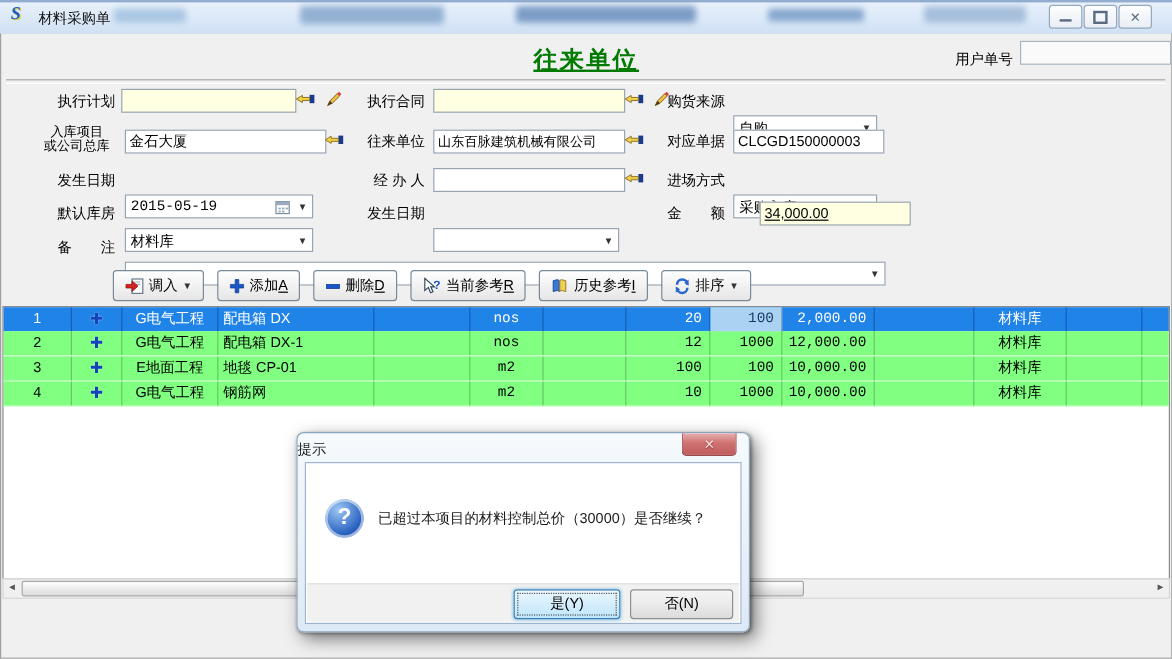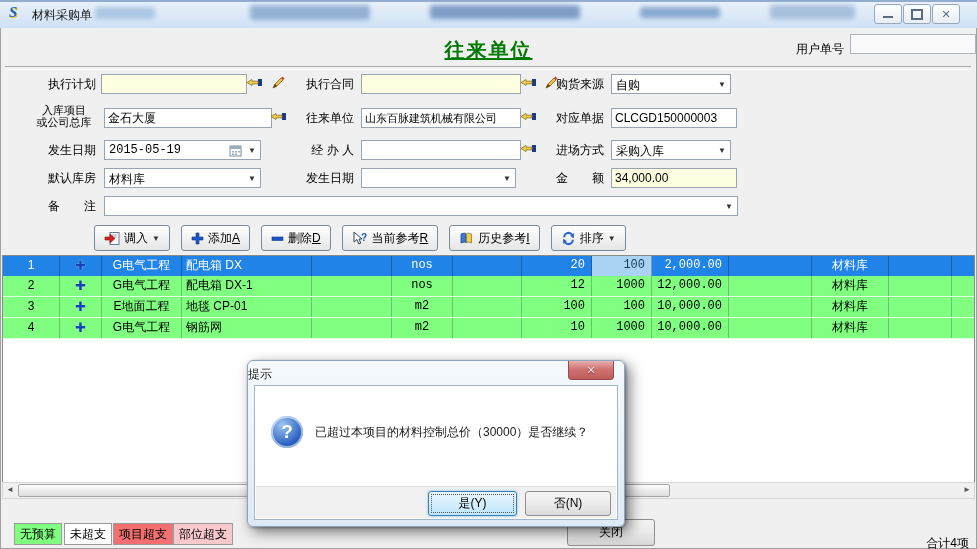--- a/index.html
+++ b/index.html
@@ -27,21 +27,21 @@
   #form-title span{color:#007a00;font-size:20px;font-weight:bold;text-decoration:underline;letter-spacing:2px;}
   #userno-label{position:absolute;left:795px;top:13px;}
   #userno-input{position:absolute;left:849px;top:6px;width:118px;height:18px;border:1px solid #aab4bf;background:#fafafa;}
   .groove{position:absolute;left:4px;width:966px;height:2px;border-top:1px solid #aaa;border-bottom:1px solid #fff;}
 
   
   .lbl{position:absolute;height:20px;line-height:20px;text-align:right;white-space:nowrap;}
   .fld{position:absolute;height:18px;border:1px solid #98a4b2;background:#fff;font-size:12px;padding:0 3px;
        font-family:"Liberation Sans","DejaVu Sans",sans-serif;}
   .fld.yellow{background:#ffffe1;}
-  .combo{position:absolute;height:20px;border:1px solid #98a4b2;background:#fff;box-sizing:border-box;}
+  .combo{position:absolute;height:20px;border:1px solid #98a4b2;background:#fff;box-sizing:border-box;margin-top:22px;}
   .combo .ctext{position:absolute;left:4px;top:2px;}
   .combo .caret{position:absolute;right:4px;top:5px;font-size:8px;color:#333;}
   .mini-ic{position:absolute;width:18px;height:16px;}
   .caret{font-size:8px;color:#333;}
 
   
   #toolbar{position:absolute;left:93px;top:197px;display:flex;gap:11px;}
   .tbtn{height:24px;border:1px solid #7a8a99;border-radius:3px;background:linear-gradient(#fefefe,#e6e6e6);
         display:inline-flex;align-items:center;gap:4px;padding:0 9px;box-shadow:inset 0 1px 0 #fff;}
   .tbtn .tlabel{white-space:nowrap;}
@@ -202,21 +202,21 @@
     <div class="combo" style="left:103px;top:140px;width:157px;">
       <span class="ctext">材料库</span>
       <span class="caret">▼</span>
     </div>
     <label class="lbl" style="left:295px;top:140px;width:58px;">发生日期</label>
     <div class="combo" style="left:360px;top:140px;width:155px;">
       <span class="ctext"></span>
       <span class="caret">▼</span>
     </div>
     <label class="lbl" style="left:551px;top:140px;width:52px;">金　　额</label>
-    <input class="fld yellow mono" style="left: 610px; top: 140px; width: 118px;" value="34,000.00">
+    <input class="fld yellow mono" style="left: 632px; top: 140px; width: 118px; text-decoration: underline;" value="34,000.00">
 
     <label class="lbl" style="left:35px;top:168px;width:60px;">备　　注</label>
     <div class="combo" style="left:103px;top:168px;width:634px;">
       <span class="ctext"></span>
       <span class="caret">▼</span>
     </div>
 
     <div id="toolbar">
         <div class="tbtn">
           <span class="ic">
@@ -346,30 +346,20 @@
           </div>
         </div>
     </div>
 
     <div id="hscroll">
       <span class="sarrow" style="left:3px;">◄</span>
       <div id="hthumb"></div>
       <span class="sarrow" style="right:3px;">►</span>
     </div>
 
-    <div id="footer">
-      <div id="legend">
-          <div class="legend-box" style="left: 13px; background: rgb(128, 255, 128);">无预算</div>
-          <div class="legend-box" style="left: 63px; background: rgb(255, 255, 255);">未超支</div>
-          <div class="legend-box" style="left: 112px; background: rgb(244, 112, 112);">项目超支</div>
-          <div class="legend-box" style="left: 172px; background: rgb(248, 200, 204);">部位超支</div>
-        </div>
-      <div id="close-btn">关闭</div>
-      <span id="total-label">合计4项</span>
-    </div>
   </div>
 
   <div id="dialog">
     <span id="dialog-title">提示</span>
     <div id="dialog-close">
         <span>✕</span>
       </div>
     <div id="dialog-inner">
       <div id="q-icon">?</div>
       <div id="dlg-msg">已超过本项目的材料控制总价（30000）是否继续？</div>

